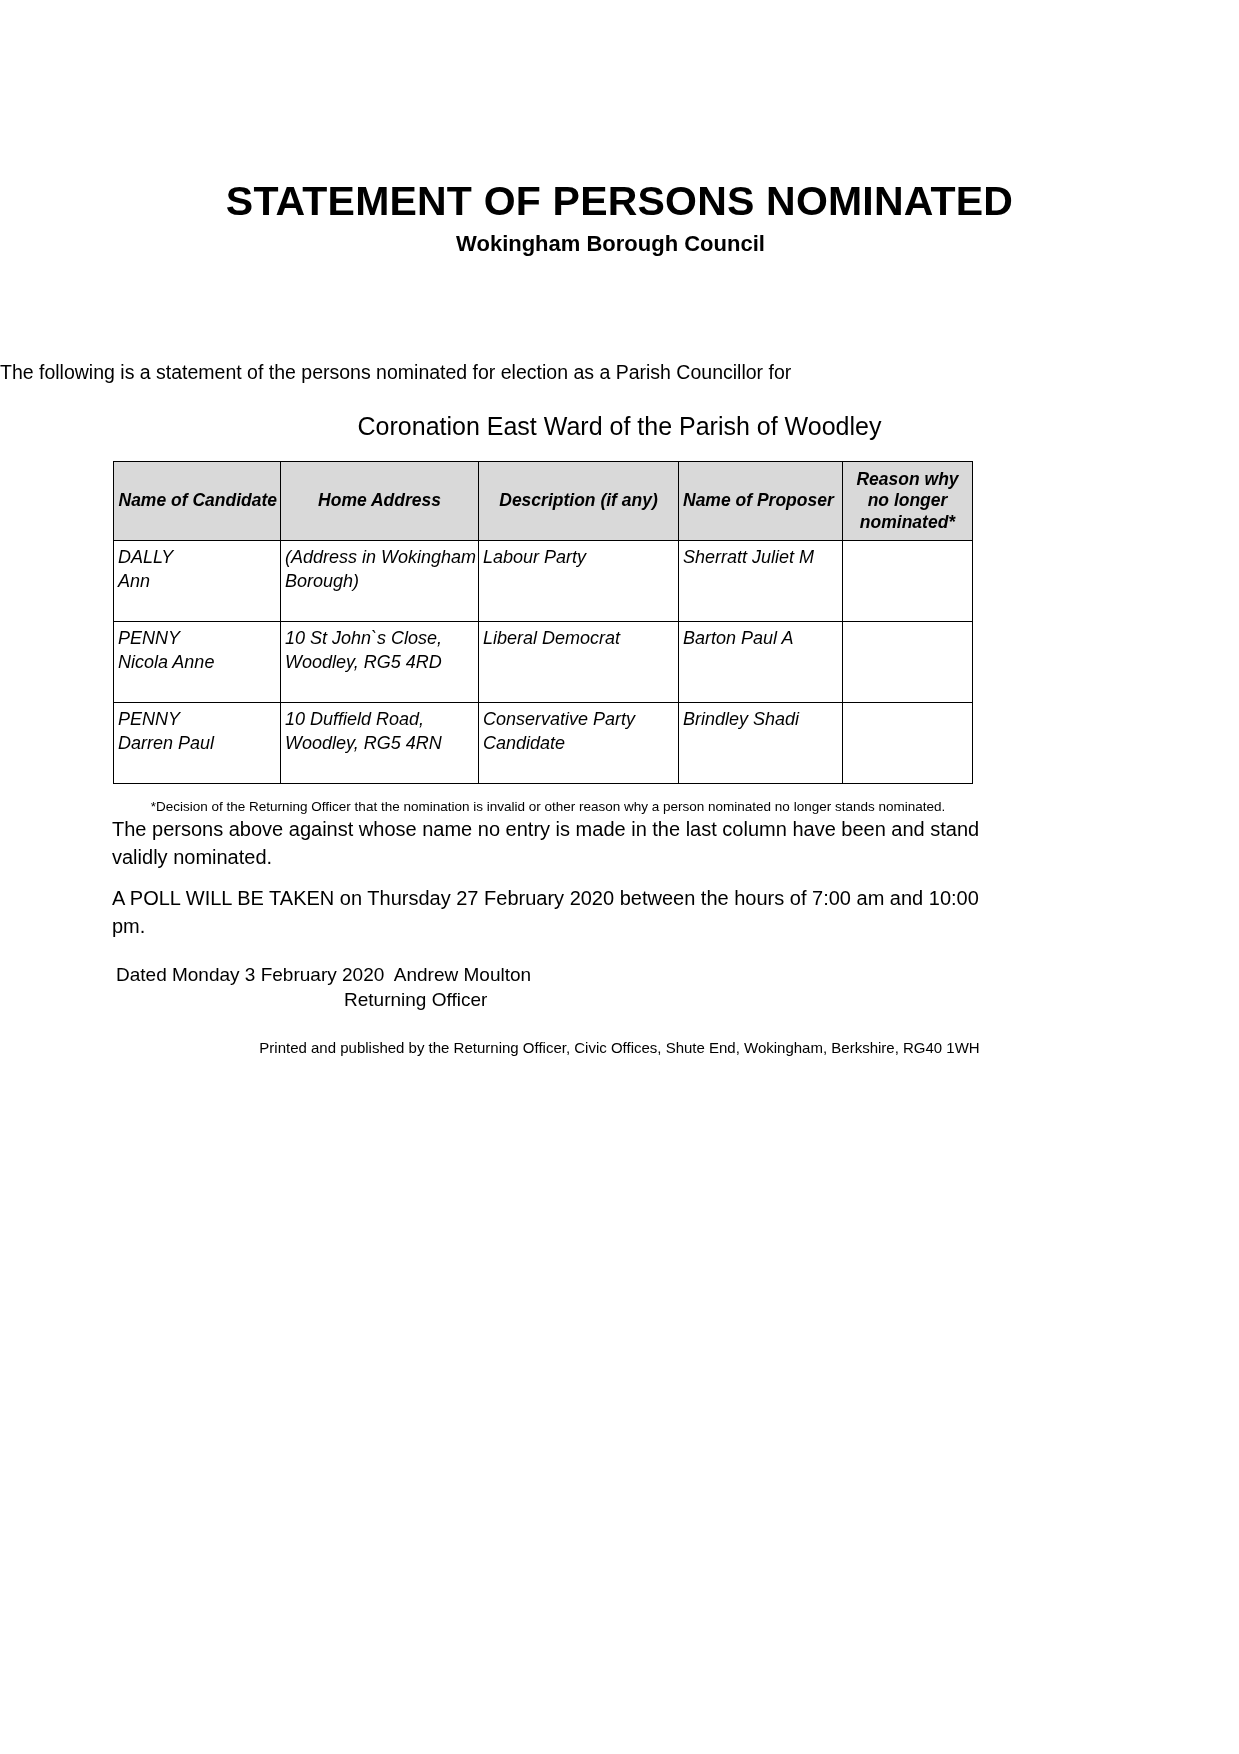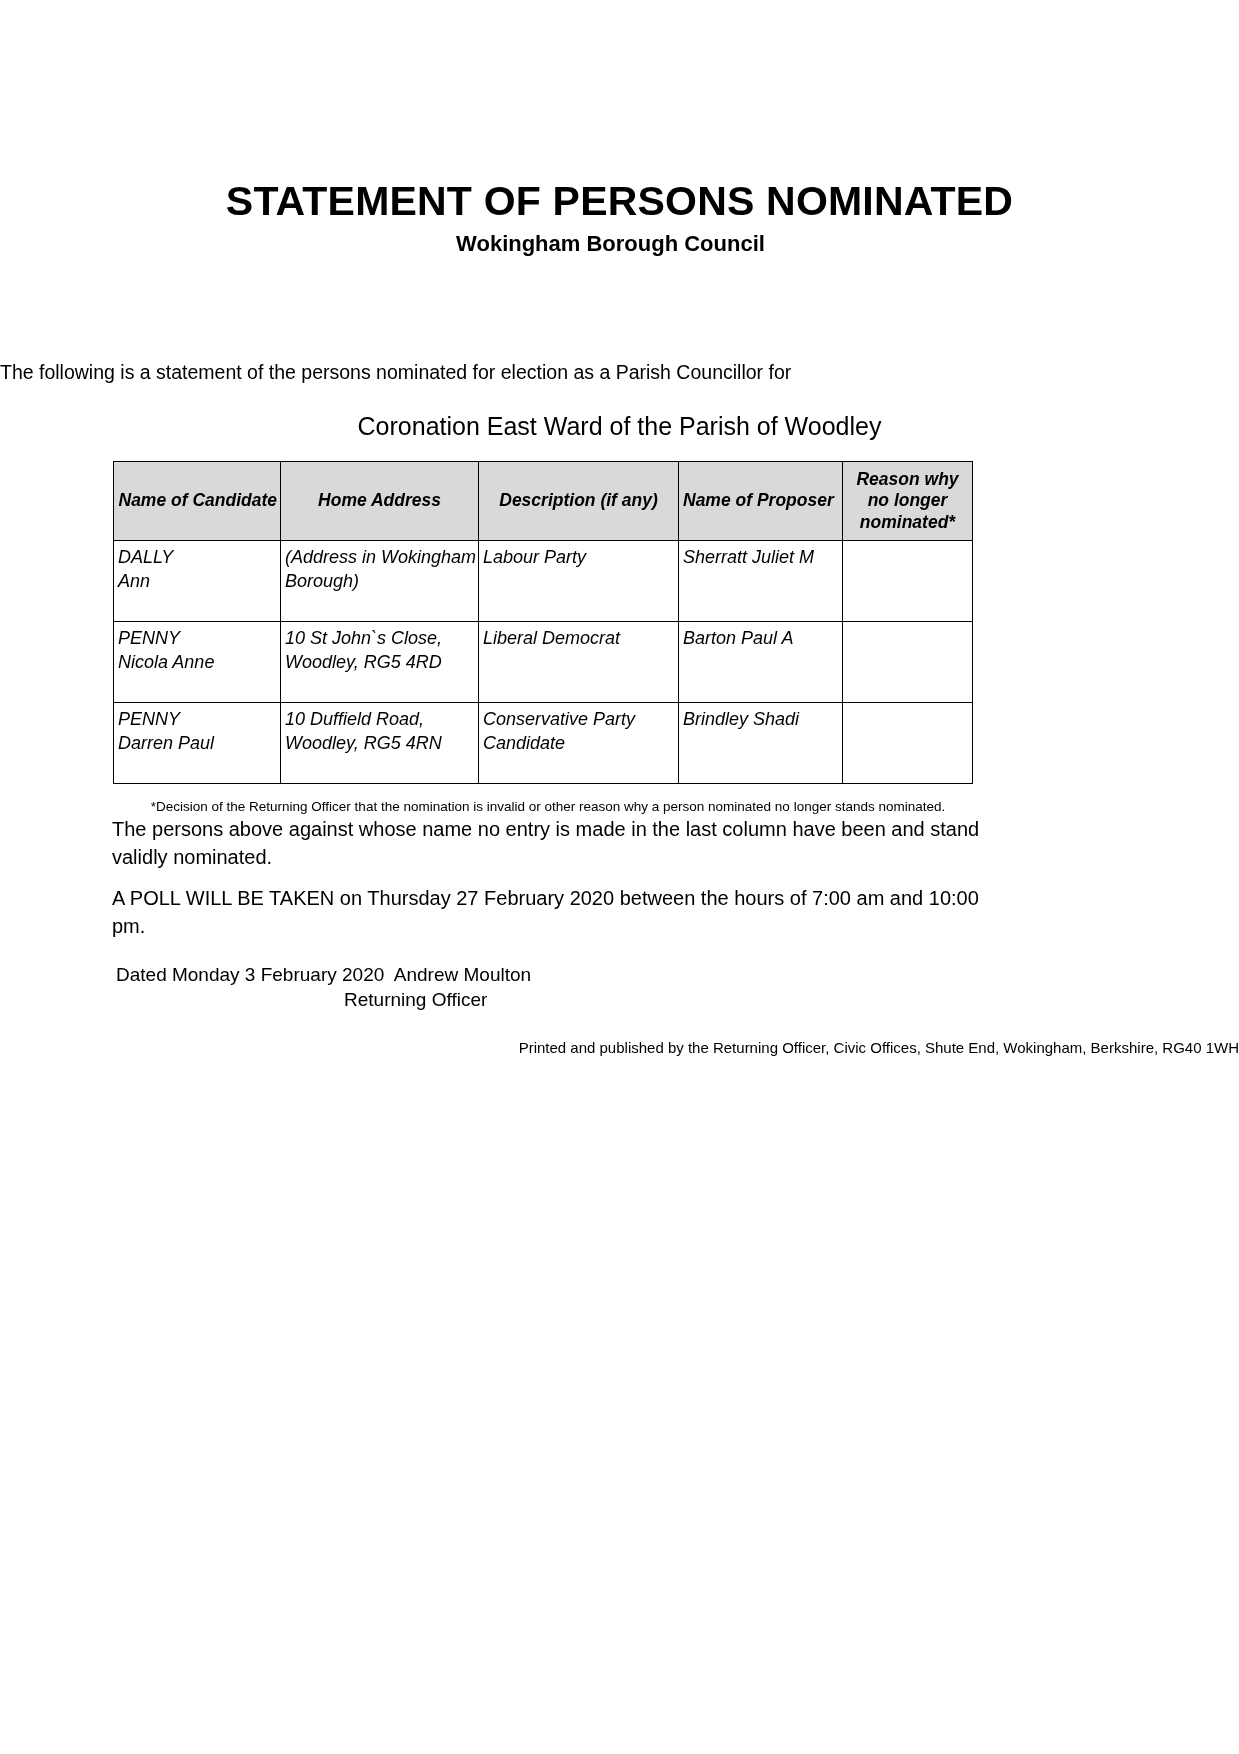--- a/index.html
+++ b/index.html
@@ -169,21 +169,21 @@
     font-size: 19px;
     line-height: 1.3;
   }
 
   
   .printed-footer {
     position: absolute;
     left: 0;
     top: 1038px;
     width: 1239px;
-    text-align: right;
+    text-align: center;
     font-size: 15px;
     line-height: 1.3;
   }
 </style>
 </head>
 <body>
 
 <div class="page">
 
   <h1 class="doc-title">STATEMENT OF PERSONS NOMINATED</h1>

